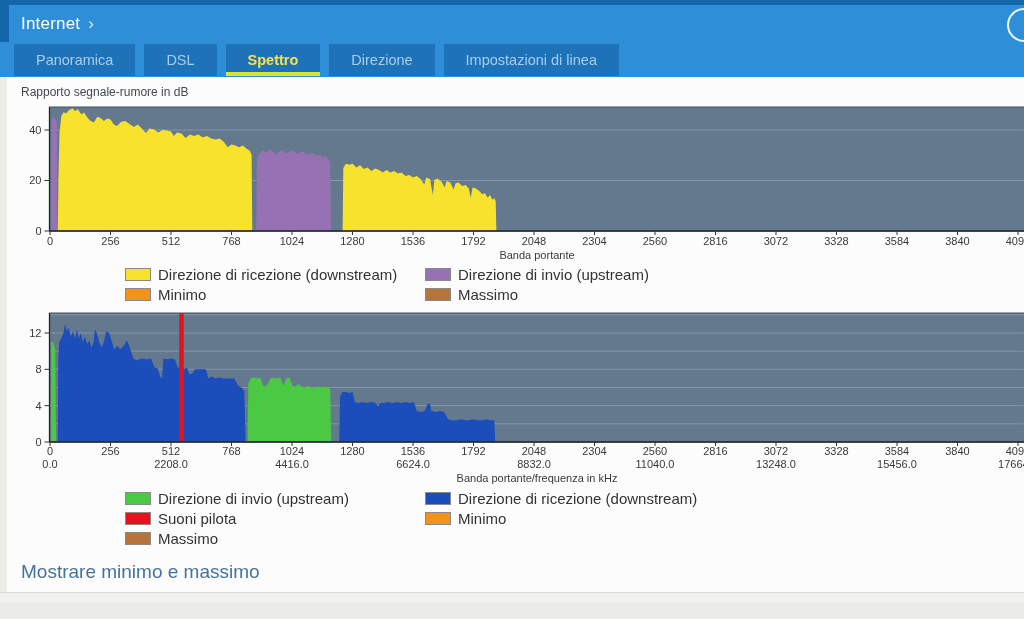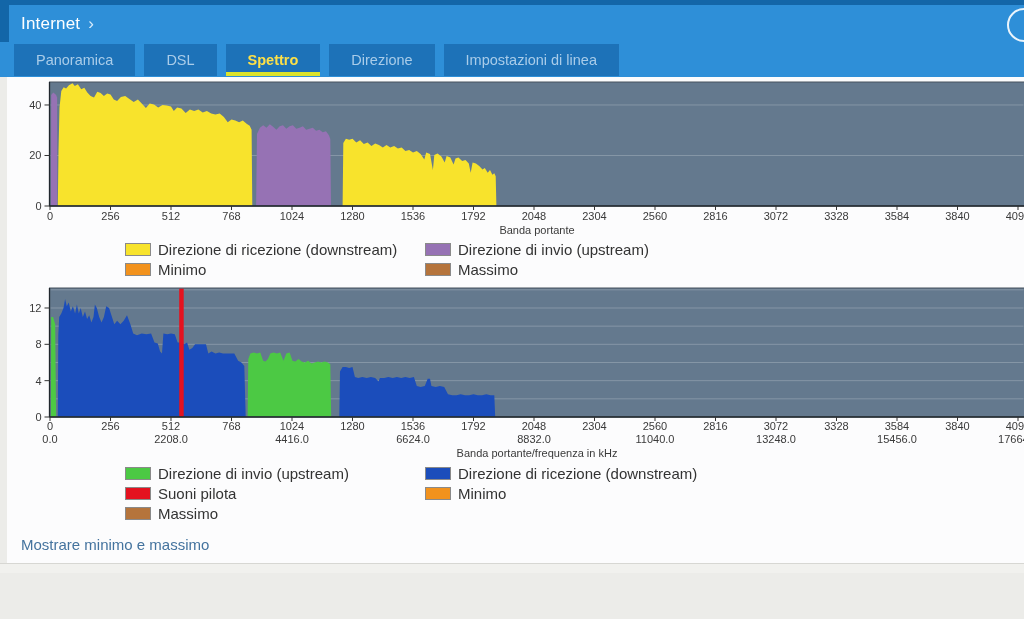--- a/index.html
+++ b/index.html
@@ -27,21 +27,21 @@
   .content{margin-left:7px;width:1017px;background:#fcfcfd;}
   .chart-title{padding:9px 0 3px 14px;font-size:12px;line-height:13px;color:#3f4a54;}
   svg{display:block;}
   svg text{font-family:"Liberation Sans", sans-serif;}
   
   .legend{margin-left:118px;display:grid;grid-template-columns:300px auto;}
   .legend-item{height:20px;display:flex;align-items:center;font-size:15px;color:#333;}
   .swatch{display:inline-block;width:26px;height:13px;border:1px solid #8a8a8a;
     box-sizing:border-box;margin-right:7px;flex:0 0 auto;}
   
-  .minmax-link{margin:13px 0 0 14px;font-size:15px;color:#44739e;cursor:pointer;
+  .minmax-link{margin:13px 0 0 14px;font-size:19px;color:#44739e;cursor:pointer;
     display:inline-block;}
   .page-footer{margin-top:9px;border-top:1px solid #d7d7d3;height:9px;background:#f1f1ee;width:1024px;margin-left:-7px;}
 </style>
 </head>
 <body>
 
 <div class="app-header">
   <div class="top-strip"></div>
   <div class="corner-block"></div>
   <div class="breadcrumb">
@@ -52,20 +52,21 @@
   <div class="tab-bar">
       <div class="tab">Panoramica</div>
       <div class="tab">DSL</div>
       <div class="tab active">Spettro</div>
       <div class="tab">Direzione</div>
       <div class="tab">Impostazioni di linea</div>
     </div>
 </div>
 
 <div class="content">
+  <div class="chart-title">Rapporto segnale-rumore in dB</div>
   <svg id="chart0" width="1024" height="162">
       <rect x="42.5" y="5" width="975" height="124" fill="#64798e"></rect>
       <line x1="43.5" y1="78.4908350305499" x2="1016.5" y2="78.4908350305499" stroke="rgba(255,255,255,0.22)" stroke-width="1"></line>
       <line x1="43.5" y1="27.981670061099805" x2="1016.5" y2="27.981670061099805" stroke="rgba(255,255,255,0.22)" stroke-width="1"></line>
       <polygon points="43.9,129.0 44.2,17.9 46.3,15.4 49.1,17.9 50.1,20.4 50.3,129.0" fill="#9672b4"></polygon>
       <polygon points="50.8,129.0 51.5,73.4 52.5,30.5 54.3,14.1 56.7,10.3 59.1,11.6 61.9,8.3 65.5,6.3 67.8,9.0 70.9,7.3 74.2,12.3 77.3,10.8 80.3,15.4 83.6,18.9 87.0,20.4 90.3,14.8 93.6,15.9 96.9,18.9 100.2,16.4 103.5,17.4 106.8,22.4 110.1,23.9 113.9,19.9 118.2,18.9 122.4,21.9 126.7,25.0 130.9,22.4 135.2,27.0 138.9,31.0 142.7,26.5 147.0,27.5 151.2,30.5 155.5,28.0 159.7,28.5 164.0,29.5 166.8,34.0 170.1,30.5 174.4,31.5 178.7,36.1 182.9,32.5 187.2,34.0 191.4,32.5 195.7,35.6 199.9,34.0 204.2,36.6 208.4,37.6 212.7,36.6 216.9,40.1 220.7,45.2 224.5,42.6 228.3,43.6 232.1,45.2 235.8,43.6 239.6,46.7 242.7,48.7 244.6,52.7 245.3,129.0" fill="#f8e32c"></polygon>
       <polygon points="249.1,129.0 250.0,57.0 252.9,50.7 256.2,48.2 259.5,50.7 262.8,47.2 266.1,49.7 269.4,52.7 272.7,49.2 276.0,48.2 279.3,51.7 282.6,49.2 285.9,48.2 289.3,51.7 292.6,50.7 295.9,49.2 299.2,52.7 302.5,51.7 305.8,50.7 309.1,53.7 312.4,52.7 315.7,55.3 319.0,54.2 321.9,58.3 323.3,62.1 324.0,129.0" fill="#9672b4"></polygon>
       <polygon points="335.6,129.0 336.3,65.9 338.9,61.8 342.2,62.8 345.5,61.8 349.3,65.4 353.1,63.3 356.8,66.9 360.6,65.4 364.4,68.9 368.2,66.4 372.0,67.9 375.8,70.4 379.5,67.9 383.3,70.4 387.1,68.9 390.9,71.4 394.7,70.4 398.4,73.9 402.2,72.9 406.0,75.5 409.8,73.9 413.6,77.0 417.3,82.5 419.2,75.5 423.0,77.0 425.9,93.1 427.3,78.0 430.6,76.5 434.4,79.5 437.7,85.6 439.6,79.0 443.3,80.5 446.6,87.6 448.5,81.5 451.4,80.5 455.2,84.0 458.5,83.0 461.8,86.6 463.7,95.7 465.6,85.6 468.9,86.6 472.2,89.1 475.5,92.6 477.8,91.1 480.7,95.7 483.0,93.1 485.4,97.7 487.3,96.2 488.7,99.2 489.4,129.0" fill="#f8e32c"></polygon>
       <rect x="42.5" y="5" width="975" height="124" fill="none" stroke="#46535f" stroke-width="1"></rect>
       <line x1="42.5" y1="129" x2="1017.5" y2="129" stroke="#20272d" stroke-width="1.3"></line>

